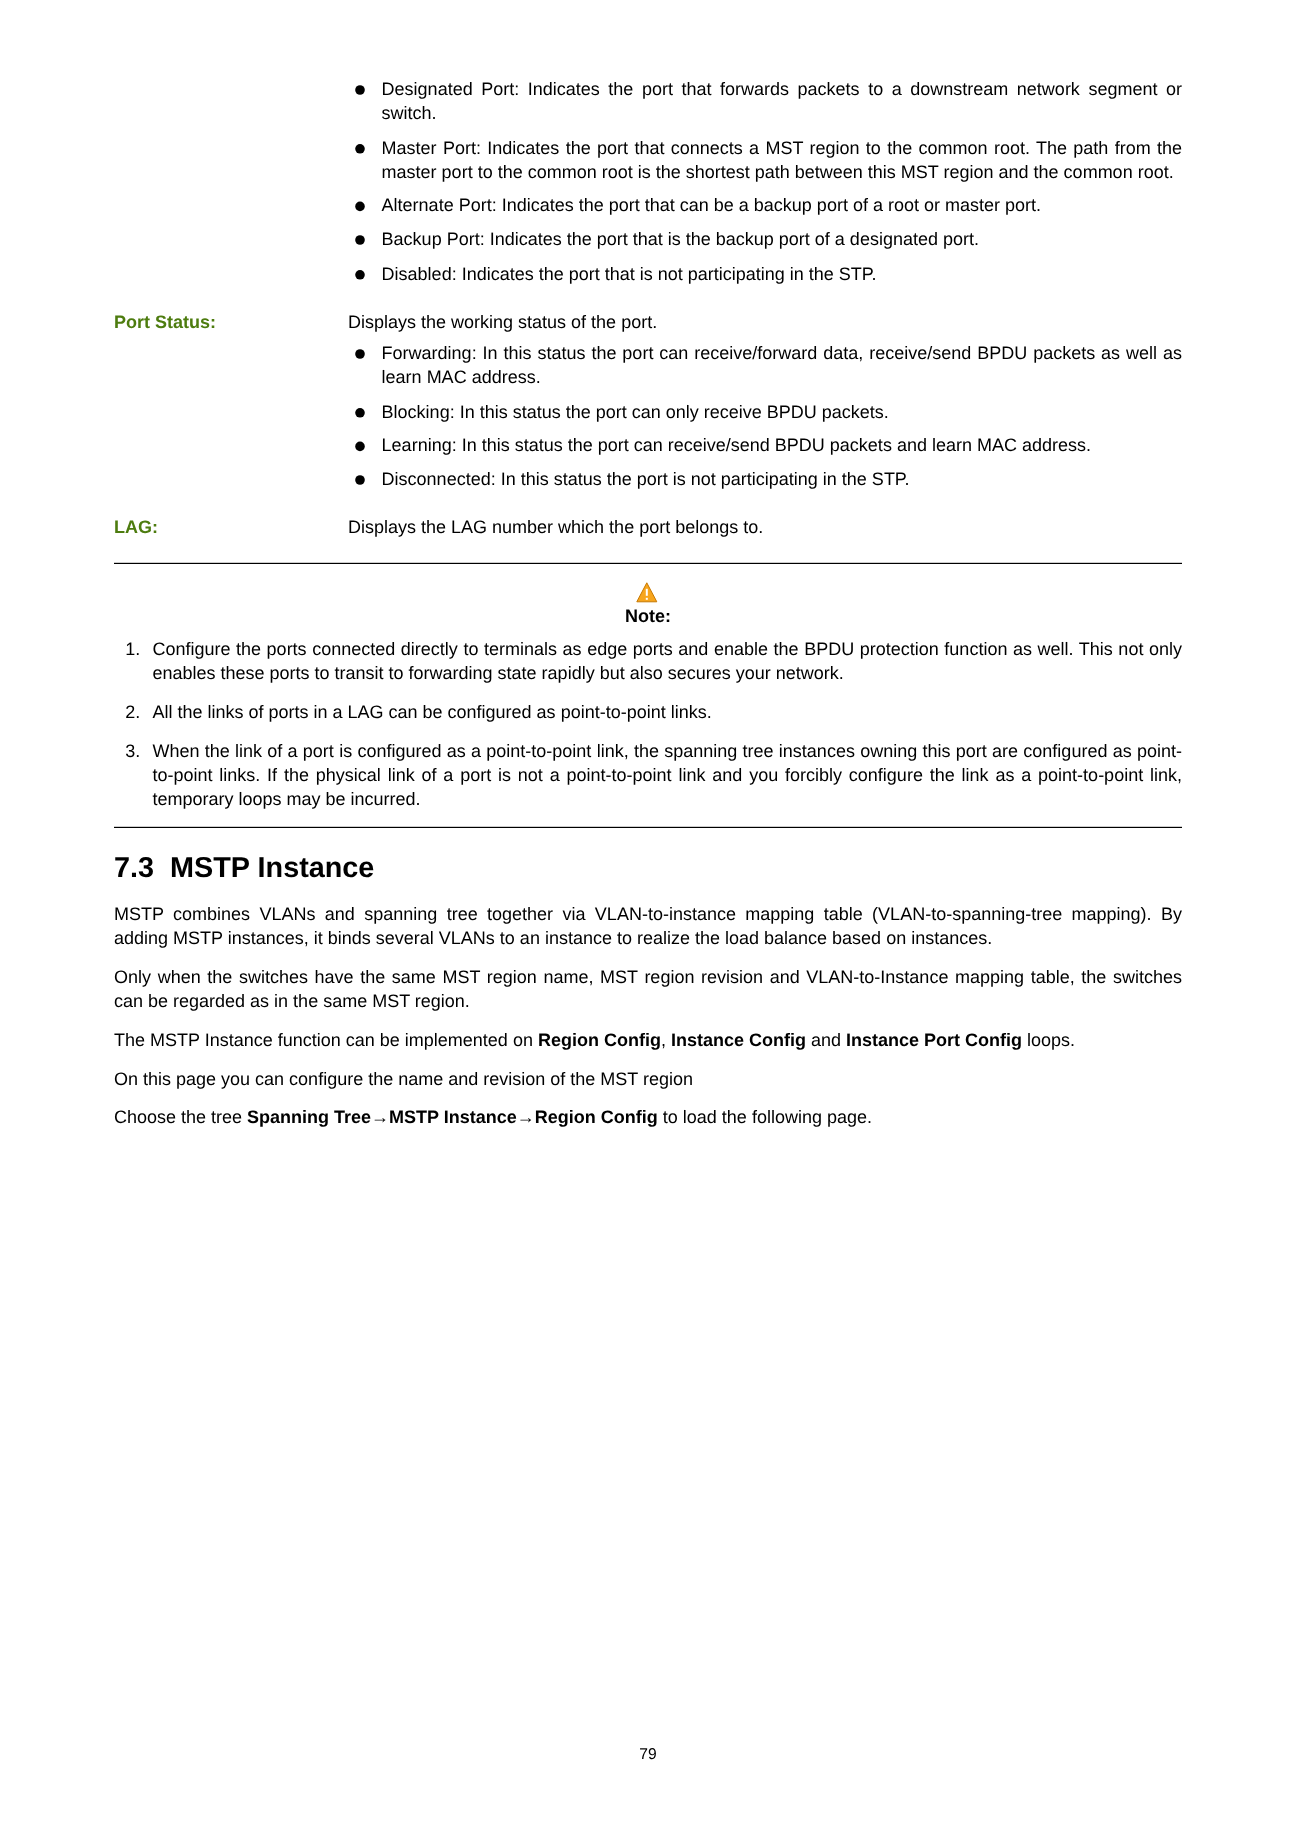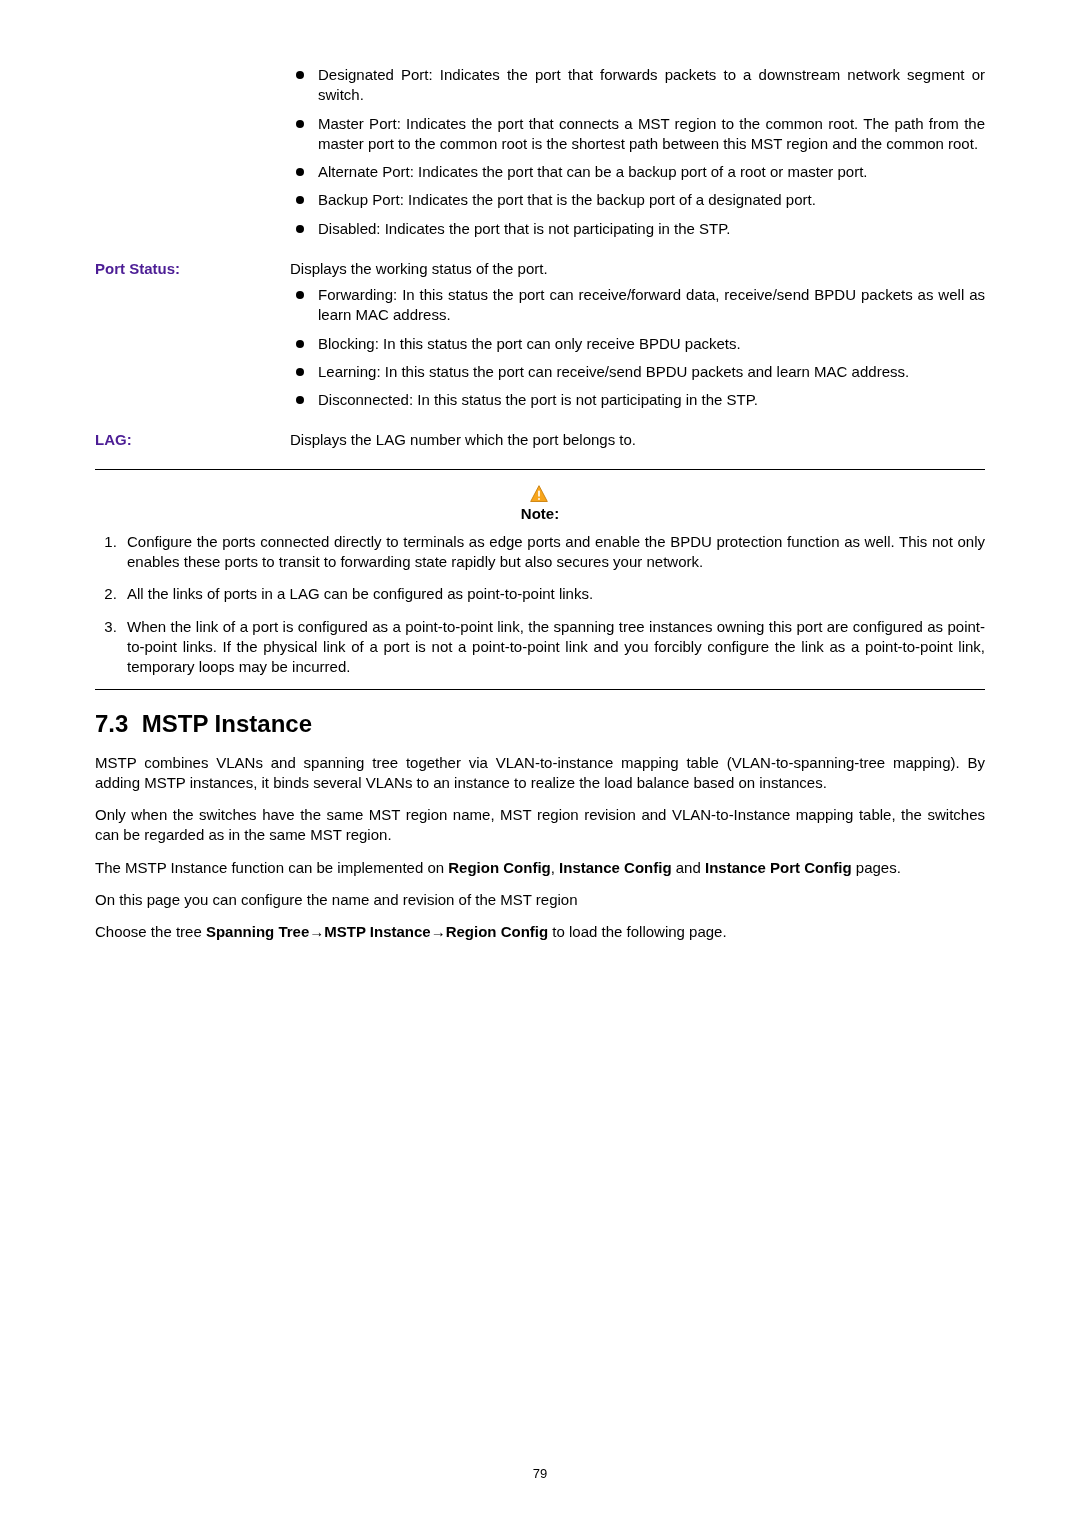--- a/index.html
+++ b/index.html
@@ -18,21 +18,21 @@
     padding: 65px 95px 40px 95px;
     position: relative;
   }
   .def-block {
     display: flex;
     margin-bottom: 12px;
   }
   .def-label {
     width: 195px;
     flex-shrink: 0;
-    color: #4c1d95;
+    color: #4d7c0f;
     font-weight: bold;
   }
   .def-body {
     flex: 1;
   }
   ul.bullets {
     list-style: none;
     margin: 0;
     padding: 0;
   }
@@ -92,21 +92,21 @@
     font-size: 19px;
     font-weight: bold;
     margin: 18px 0 10px 0;
   }
   p.para {
     text-align: justify;
     margin: 0 0 12px 0;
   }
   .page-num {
     position: absolute;
-    bottom: 44px;
+    bottom: 56px;
     left: 0;
     width: 100%;
     text-align: center;
     font-size: 13px;
   }
 </style>
 </head>
 <body>
 
 <div class="page">
@@ -163,21 +163,21 @@
 
   <hr class="sep">
 
   <h2 class="section">
     <span>7.3</span>&nbsp;&nbsp;<span>MSTP Instance</span>
   </h2>
 
   <p class="para">MSTP combines VLANs and spanning tree together via VLAN-to-instance mapping table (VLAN-to-spanning-tree mapping). By adding MSTP instances, it binds several VLANs to an instance to realize the load balance based on instances.</p>
   <p class="para">Only when the switches have the same MST region name, MST region revision and VLAN-to-Instance mapping table, the switches can be regarded as in the same MST region.</p>
   <p class="para">
-    <span>The MSTP Instance function can be implemented on </span><b>Region Config</b><span>, </span><b>Instance Config</b><span> and </span><b>Instance Port Config</b><span> pages.</span>
+    <span>The MSTP Instance function can be implemented on </span><b>Region Config</b><span>, </span><b>Instance Config</b><span> and </span><b>Instance Port Config</b><span> loops.</span>
   </p>
 
 
   <p class="para">On this page you can configure the name and revision of the MST region</p>
   <p class="para">
     <span>Choose the tree </span><b>Spanning Tree→MSTP Instance→Region Config</b><span> to load the following page.</span>
   </p>
 
   <div class="page-num">79</div>
 </div>

